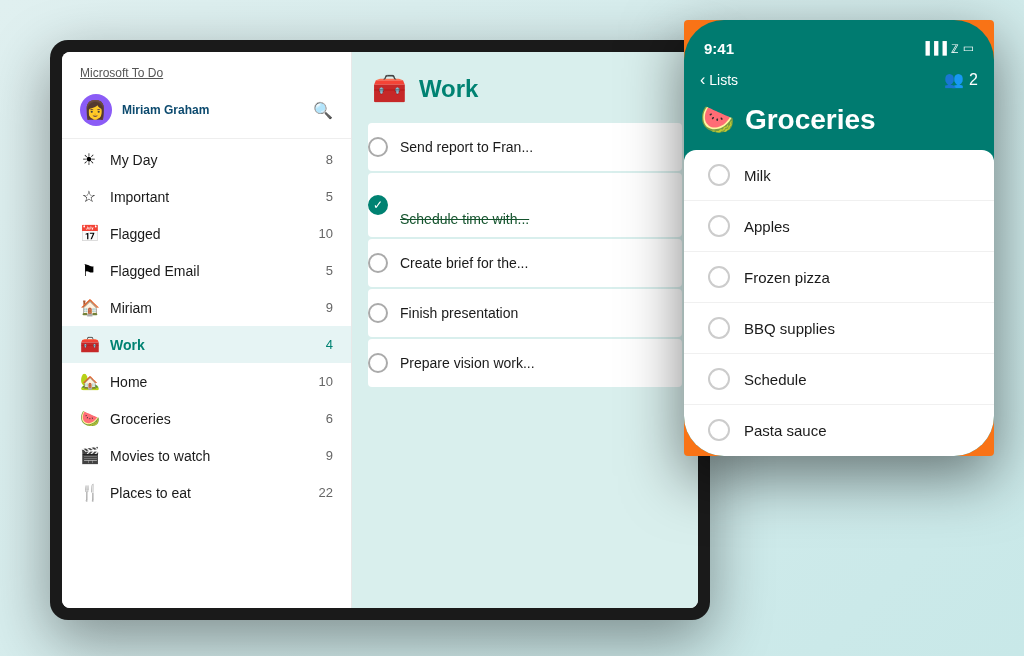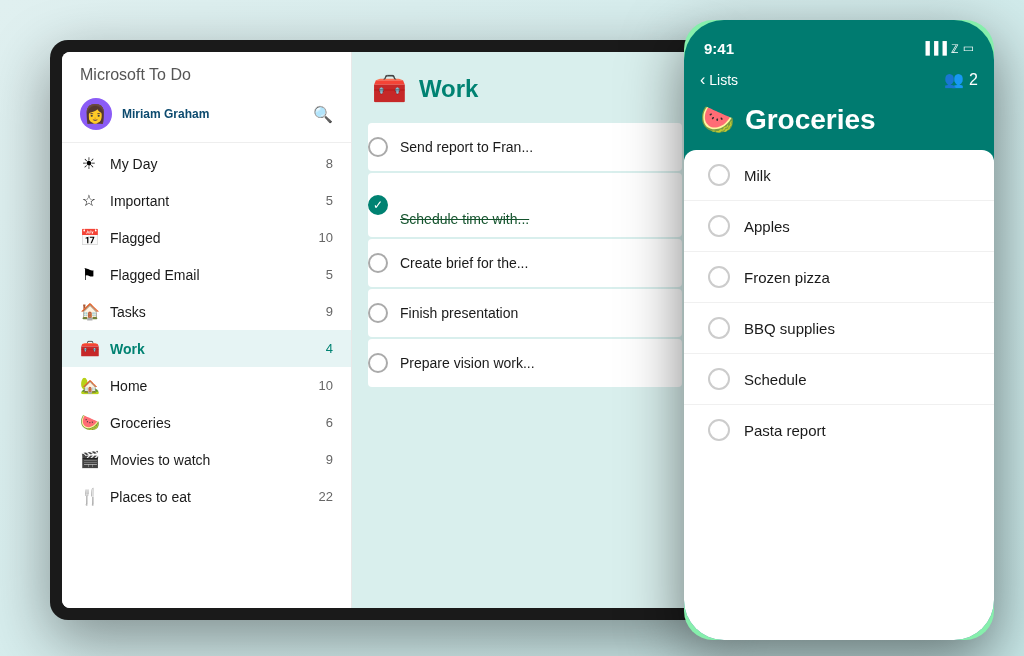--- a/index.html
+++ b/index.html
@@ -40,23 +40,24 @@
     .sidebar {
       width: 290px;
       background: #fff;
       display: flex;
       flex-direction: column;
       border-right: 1px solid #e8e8e8;
       flex-shrink: 0;
     }
     .sidebar-app-name {
       padding: 14px 18px 8px;
-      font-size: 16px;
+      font-size: 12px;
       color: #555;
       font-weight: 400;
+      text-decoration: underline;
     }
     .sidebar-user {
       display: flex;
       align-items: center;
       padding: 6px 18px 10px;
       gap: 10px;
     }
     .user-avatar {
       width: 32px;
       height: 32px;
@@ -183,23 +184,23 @@
       color: #14532d;
       margin-top: 28px;
     }
 
     
     .phone {
       position: absolute;
       right: 30px;
       top: 20px;
       width: 310px;
-      height: 620px;
-      background: #86efac;
-      border-radius: 29px;
+      height: 436px;
+      background: #f97316;
+      border-radius: 4px;
       box-shadow: 0 20px 60px rgba(0,0,0,0.5);
       overflow: hidden;
     }
     .phone-inner {
       position: absolute;
       top: 0;
       left: 0;
       right: 0;
       bottom: 0;
       background: #007b70;
@@ -353,21 +354,21 @@
     <span class="item-label">Flagged</span>
     <span class="item-count">10</span>
   </div>
           <div class="sidebar-item">
     <span class="item-icon">⚑</span>
     <span class="item-label">Flagged Email</span>
     <span class="item-count">5</span>
   </div>
           <div class="sidebar-item">
     <span class="item-icon">🏠</span>
-    <span class="item-label">Tasks</span>
+    <span class="item-label">Miriam</span>
     <span class="item-count">9</span>
   </div>
           <div class="sidebar-item active">
     <span class="item-icon">🧰</span>
     <span class="item-label">Work</span>
     <span class="item-count">4</span>
   </div>
           <div class="sidebar-item">
     <span class="item-icon">🏡</span>
     <span class="item-label">Home</span>
@@ -470,17 +471,17 @@
         <div class="phone-list-item">
     <div class="phone-circle"></div>
     <span class="phone-item-text">BBQ supplies</span>
   </div>
         <div class="phone-list-item">
     <div class="phone-circle"></div>
     <span class="phone-item-text">Schedule</span>
   </div>
         <div class="phone-list-item">
     <div class="phone-circle"></div>
-    <span class="phone-item-text">Pasta report</span>
+    <span class="phone-item-text">Pasta sauce</span>
   </div>
       </div>
   </div>
 </div>
 
 </body></html>

